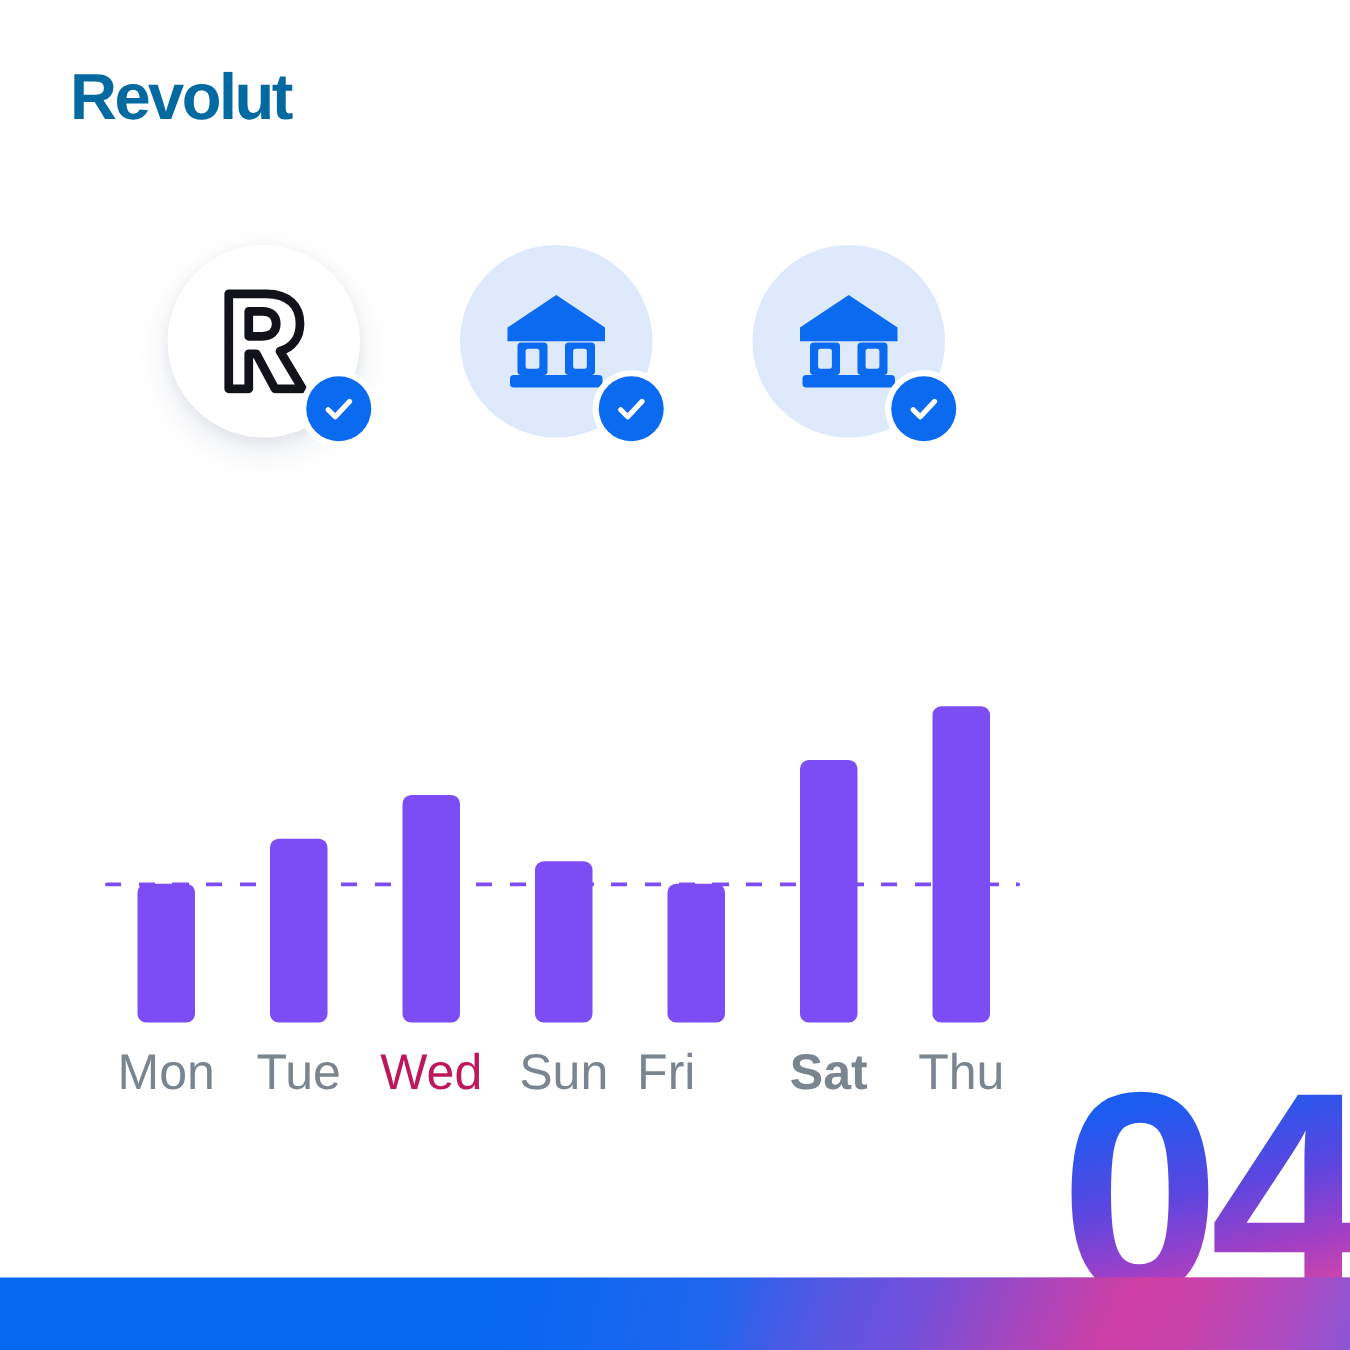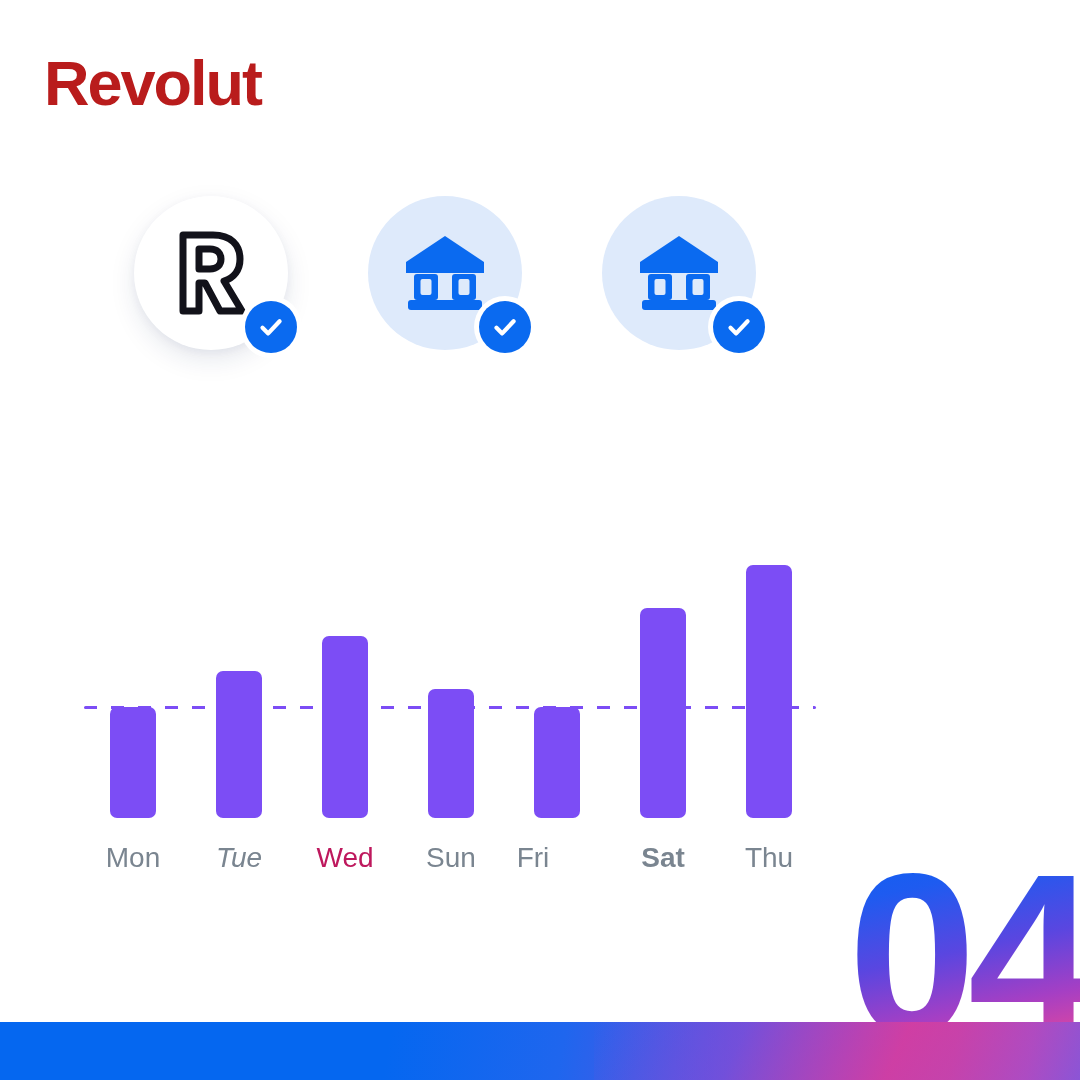--- a/index.html
+++ b/index.html
@@ -16,27 +16,27 @@
     position: relative;
     width: 1080px;
     height: 1080px;
     background: #ffffff;
     overflow: hidden;
   }
 
   
   #brand-logo {
     position: absolute;
-    left: 44px;
+    left: 56px;
     top: 52px;
     font-family: "Liberation Sans", "DejaVu Sans", sans-serif;
-    font-size: 63px;
+    font-size: 52px;
     font-weight: 700;
     letter-spacing: -2.0px;
-    color: #b91c1c;
+    color: #0369a1;
     line-height: 1;
     white-space: nowrap;
   }
 
   
   #account-row {
     position: absolute;
     left: 0;
     top: 196px;
     width: 1080px;
@@ -125,21 +125,21 @@
     position: absolute;
     left: 0;
     top: 840px;
     width: 1080px;
     height: 42px;
   }
   .axis-label {
     position: absolute;
     width: 110px;
     text-align: center;
-    font-size: 28px;
+    font-size: 40px;
     font-weight: 400;
     color: #7A8590;
     font-family: "Liberation Sans", "DejaVu Sans", sans-serif;
     line-height: 36px;
   }
 
   
   #slide-number {
     position: absolute;
     right: -8px;
@@ -262,21 +262,21 @@
       <div class="chart-bar" title="Tue: 58" style="left: 216px; top: 126.26px; height: 146.74px; background: rgb(124, 77, 245);"></div>
       <div class="chart-bar" title="Wed: 72" style="left: 322px; top: 90.84px; height: 182.16px; background: rgb(124, 77, 245);"></div>
       <div class="chart-bar" title="Thu: 51" style="left: 428px; top: 143.97px; height: 129.03px; background: rgb(124, 77, 245);"></div>
       <div class="chart-bar" title="Fri: 44" style="left: 534px; top: 161.68px; height: 111.32px; background: rgb(124, 77, 245);"></div>
       <div class="chart-bar" title="Sat: 83" style="left: 640px; top: 63.01px; height: 209.99px; background: rgb(124, 77, 245);"></div>
       <div class="chart-bar" title="Sun: 100" style="left: 746px; top: 20px; height: 253px; background: rgb(124, 77, 245);"></div>
     </div>
   <div id="avg-line" style="top: 705.68px;"></div>
   <div id="axis-labels">
       <div class="axis-label" style="left: 78px; color: rgb(122, 133, 144);">Mon</div>
-      <div class="axis-label" style="left: 184px; color: rgb(122, 133, 144); font-style: italic;">Tue</div>
+      <div class="axis-label" style="left: 184px; color: rgb(122, 133, 144);">Tue</div>
       <div class="axis-label" style="left: 290px; color: #be185d;">Wed</div>
       <div class="axis-label" style="left: 396px; color: rgb(122, 133, 144);">Sun</div>
       <div class="axis-label" style="left: 478px; color: rgb(122, 133, 144);">Fri</div>
       <div class="axis-label" style="left: 608px; color: rgb(122, 133, 144); font-weight: bold;">Sat</div>
       <div class="axis-label" style="left: 714px; color: rgb(122, 133, 144);">Thu</div>
     </div>
 
   <div id="slide-number">04</div>
 
   <div id="bottom-bar"></div>

